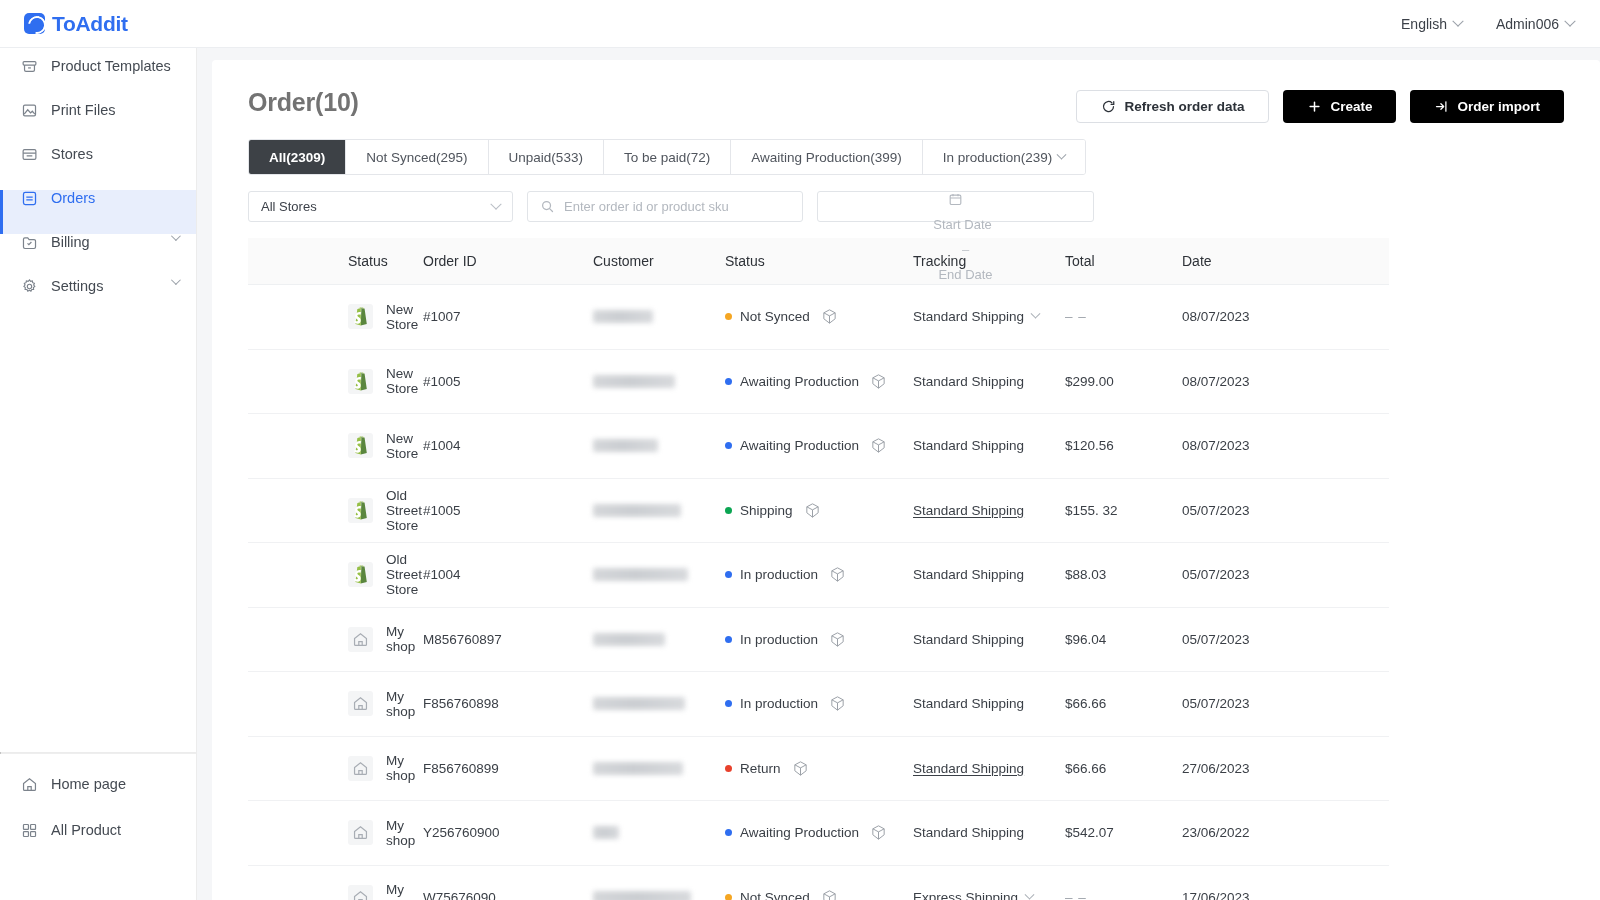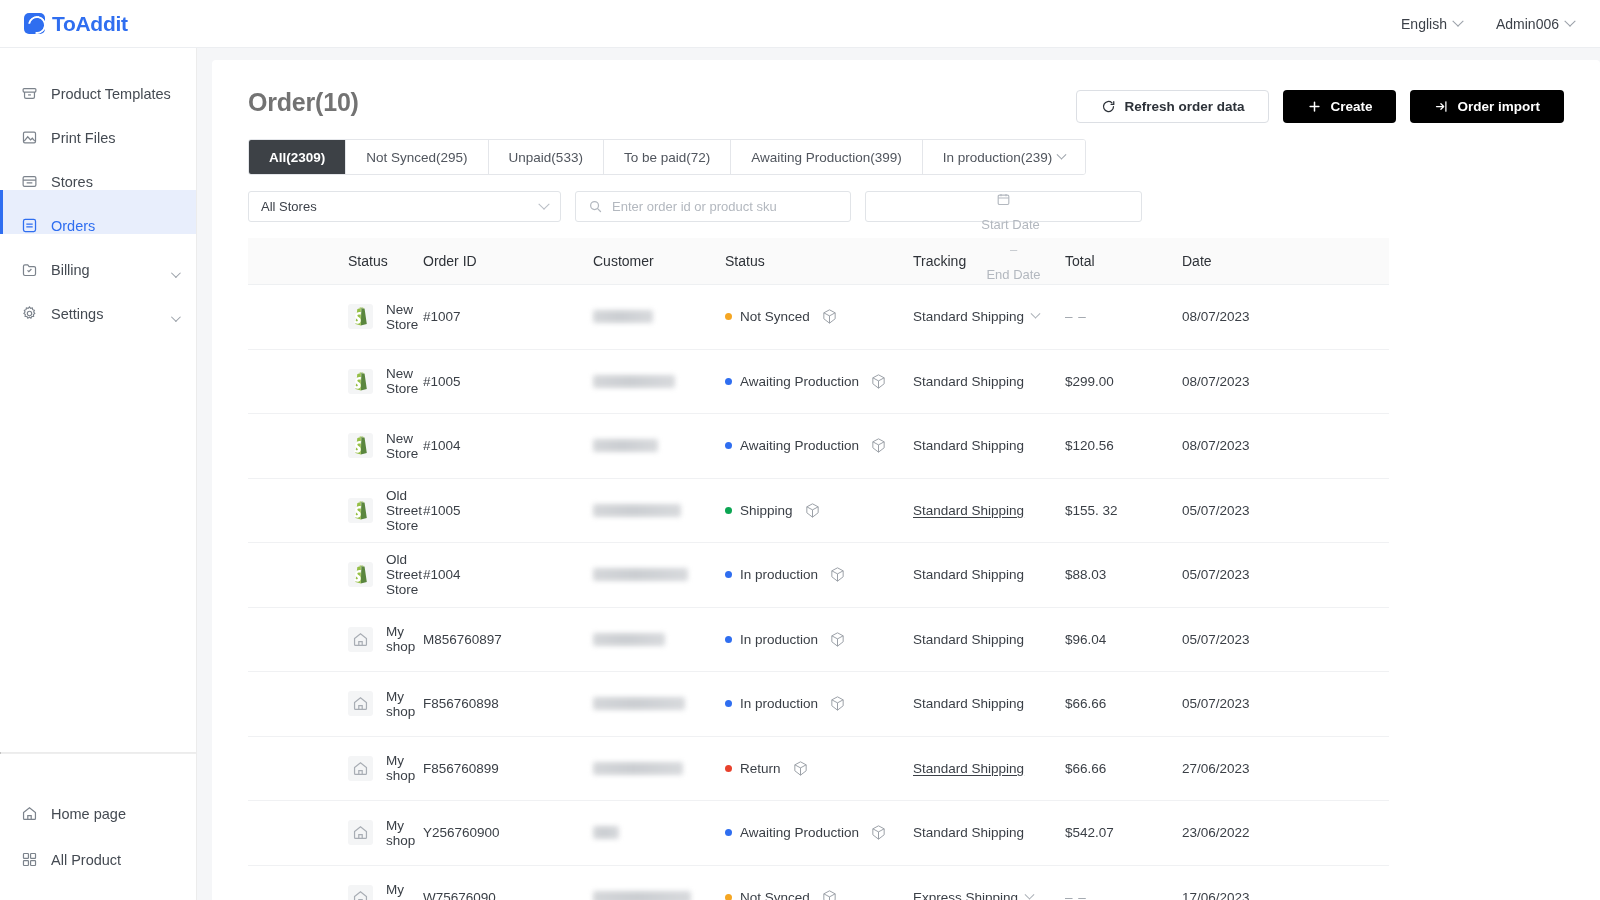--- a/index.html
+++ b/index.html
@@ -50,21 +50,21 @@
   }
 
   
   .sidebar {
     position: absolute; top: 48px; left: 0; width: 197px; height: 852px;
     background: #ffffff; border-right: 1px solid #ececec;
     display: flex; flex-direction: column;
   }
   .nav-main { padding-top: 10px; }
   .nav-item {
-    display: flex; align-items: flex-end; height: 44px;
+    display: flex; align-items: flex-start; height: 44px;
     padding: 0 18px 0 21px; gap: 13px;
     font-size: 14.5px; color: #444a52; cursor: pointer; position: relative;
   }
   .nav-item.active { background: #e8eefc; color: #2f6ef0; }
   .nav-item.active::before {
     content: ""; position: absolute; left: 0; top: 0;
     width: 3px; height: 44px; background: #2f6ef0;
   }
   .nav-ico { width: 17px; height: 17px; flex: 0 0 17px; }
   .nav-ico svg { display: block; width: 17px; height: 17px; }
@@ -119,21 +119,21 @@
   .tab.active { background: #3d4146; color: #ffffff; font-weight: bold; }
   .tab .chev { width: 7px; height: 7px; }
 
   
   .filters { margin-top: 16px; display: flex; align-items: center; gap: 14px; }
   .field {
     height: 31px; border: 1px solid #e1e4e8; border-radius: 3px;
     background: #fff; display: flex; align-items: center;
     padding: 0 12px; font-size: 13px; color: #3c4149;
   }
-  .field.select { width: 313px; }
+  .field.select { width: 265px; }
   .field.search { width: 276px; gap: 9px; }
   .field.date { width: 277px; gap: 10px; flex-direction: column; }
   .placeholder { color: #b3b8bf; }
   .field .chev { margin-left: auto; border-color: #b9bec5; }
   .dash { color: #c2c6cc; }
 
   
   .table { margin-top: 16px; width: 1141px; }
   .thead {
     display: flex; align-items: center; height: 47px;

